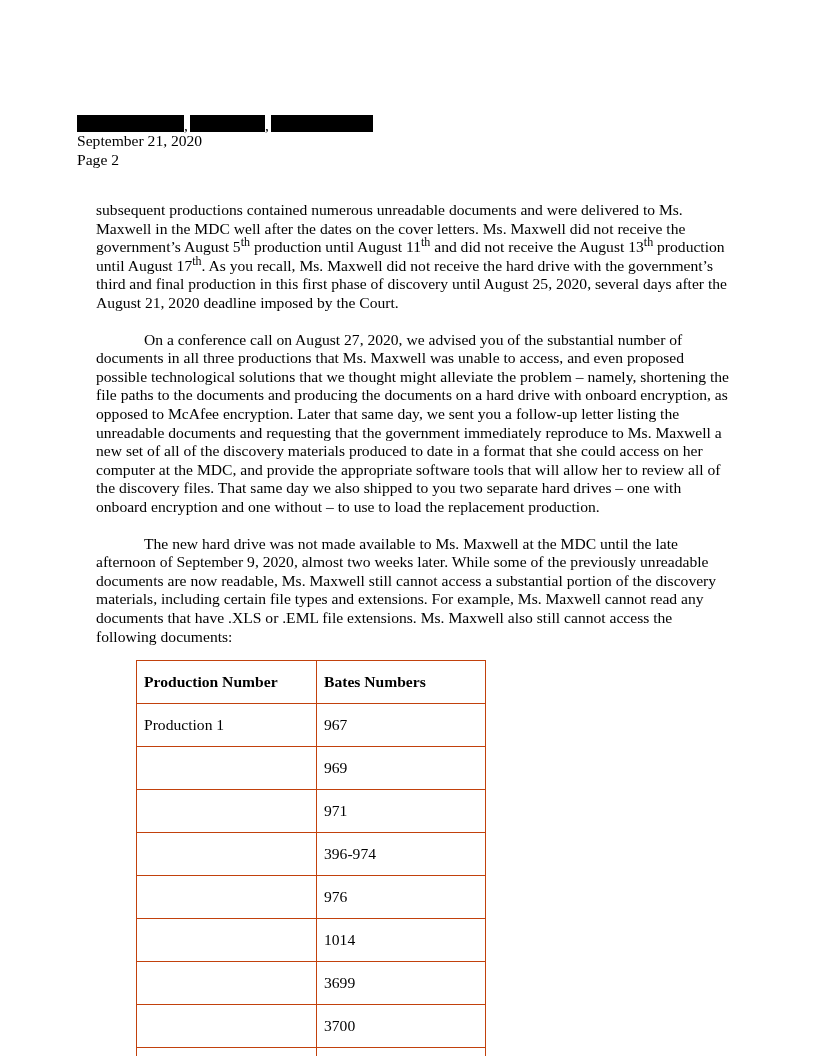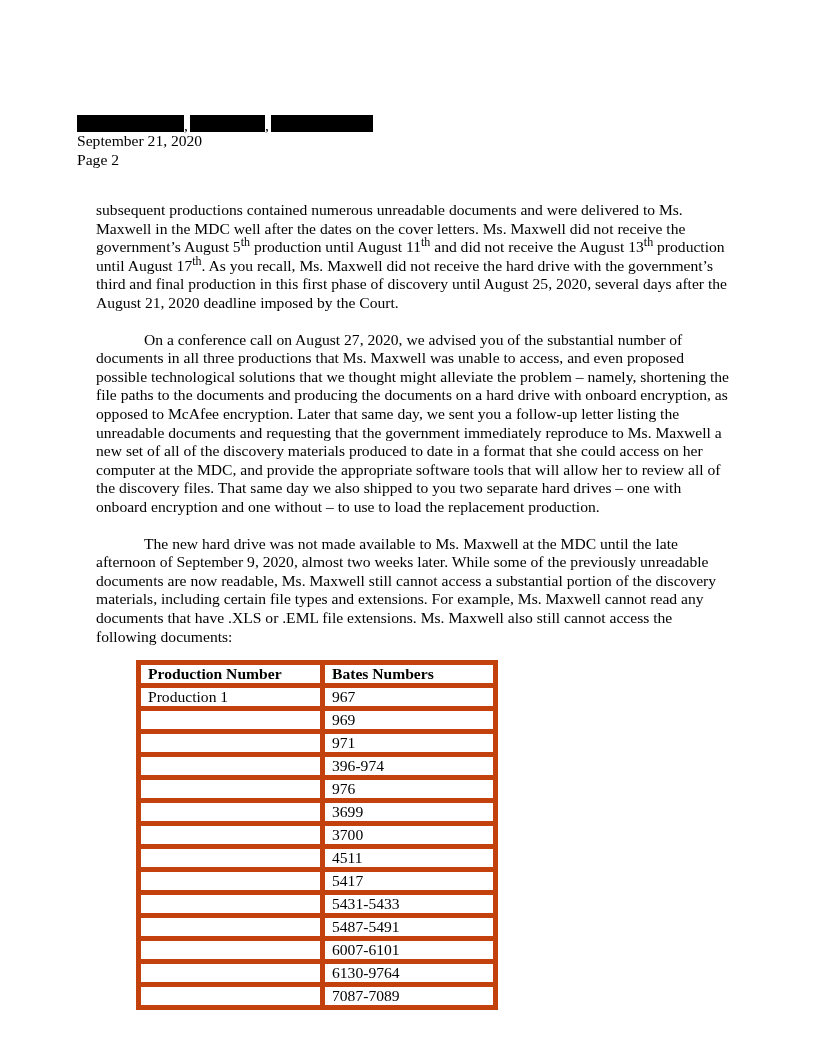--- a/index.html
+++ b/index.html
@@ -7,21 +7,21 @@
          font-family: "Liberation Serif", serif; color: #000; font-size: 15.6px; }
   .header { position: absolute; left: 77px; top: 114px; line-height: 18.5px; }
   .redact-row { height: 18px; display: flex; align-items: flex-end; }
   .redact { display: inline-block; background: #000; height: 17px; }
   .comma { display: inline-block; width: 6px; height: 17px; line-height: 22px; font-size: 15.6px; }
   .body { position: absolute; left: 96px; top: 201px; width: 640px; line-height: 18.55px; }
   .body p { margin: 0 0 18.55px 0; text-align: left; }
   .indent { text-indent: 48px; }
   sup { font-size: 12px; line-height: 0; vertical-align: 6px; }
   table { position: absolute; left: 136px; top: 660px; border-collapse: collapse; font-size: 15.6px; }
-  td, th { border: 5px solid #c2410c; padding: 0 7px; height: 18px; line-height: 18px; text-align: left; vertical-align: top; }
+  td, th { border: 1px solid #c2410c; padding: 12px 7px; height: 18px; line-height: 18px; text-align: left; vertical-align: top; }
   th { font-weight: bold; }
   .c1 { width: 165px; }
   .c2 { width: 154px; }
 </style>
 </head>
 <body>
 
 <div class="header">
   <div class="redact-row">
     <span class="redact" style="width:107px"></span>
@@ -63,20 +63,24 @@
       <tr>
         <td></td>
         <td>396-974</td>
       </tr>
       <tr>
         <td></td>
         <td>976</td>
       </tr>
       <tr>
         <td></td>
+        <td>1014</td>
+      </tr>
+      <tr>
+        <td></td>
         <td>3699</td>
       </tr>
       <tr>
         <td></td>
         <td>3700</td>
       </tr>
       <tr>
         <td></td>
         <td>4511</td>
       </tr>

